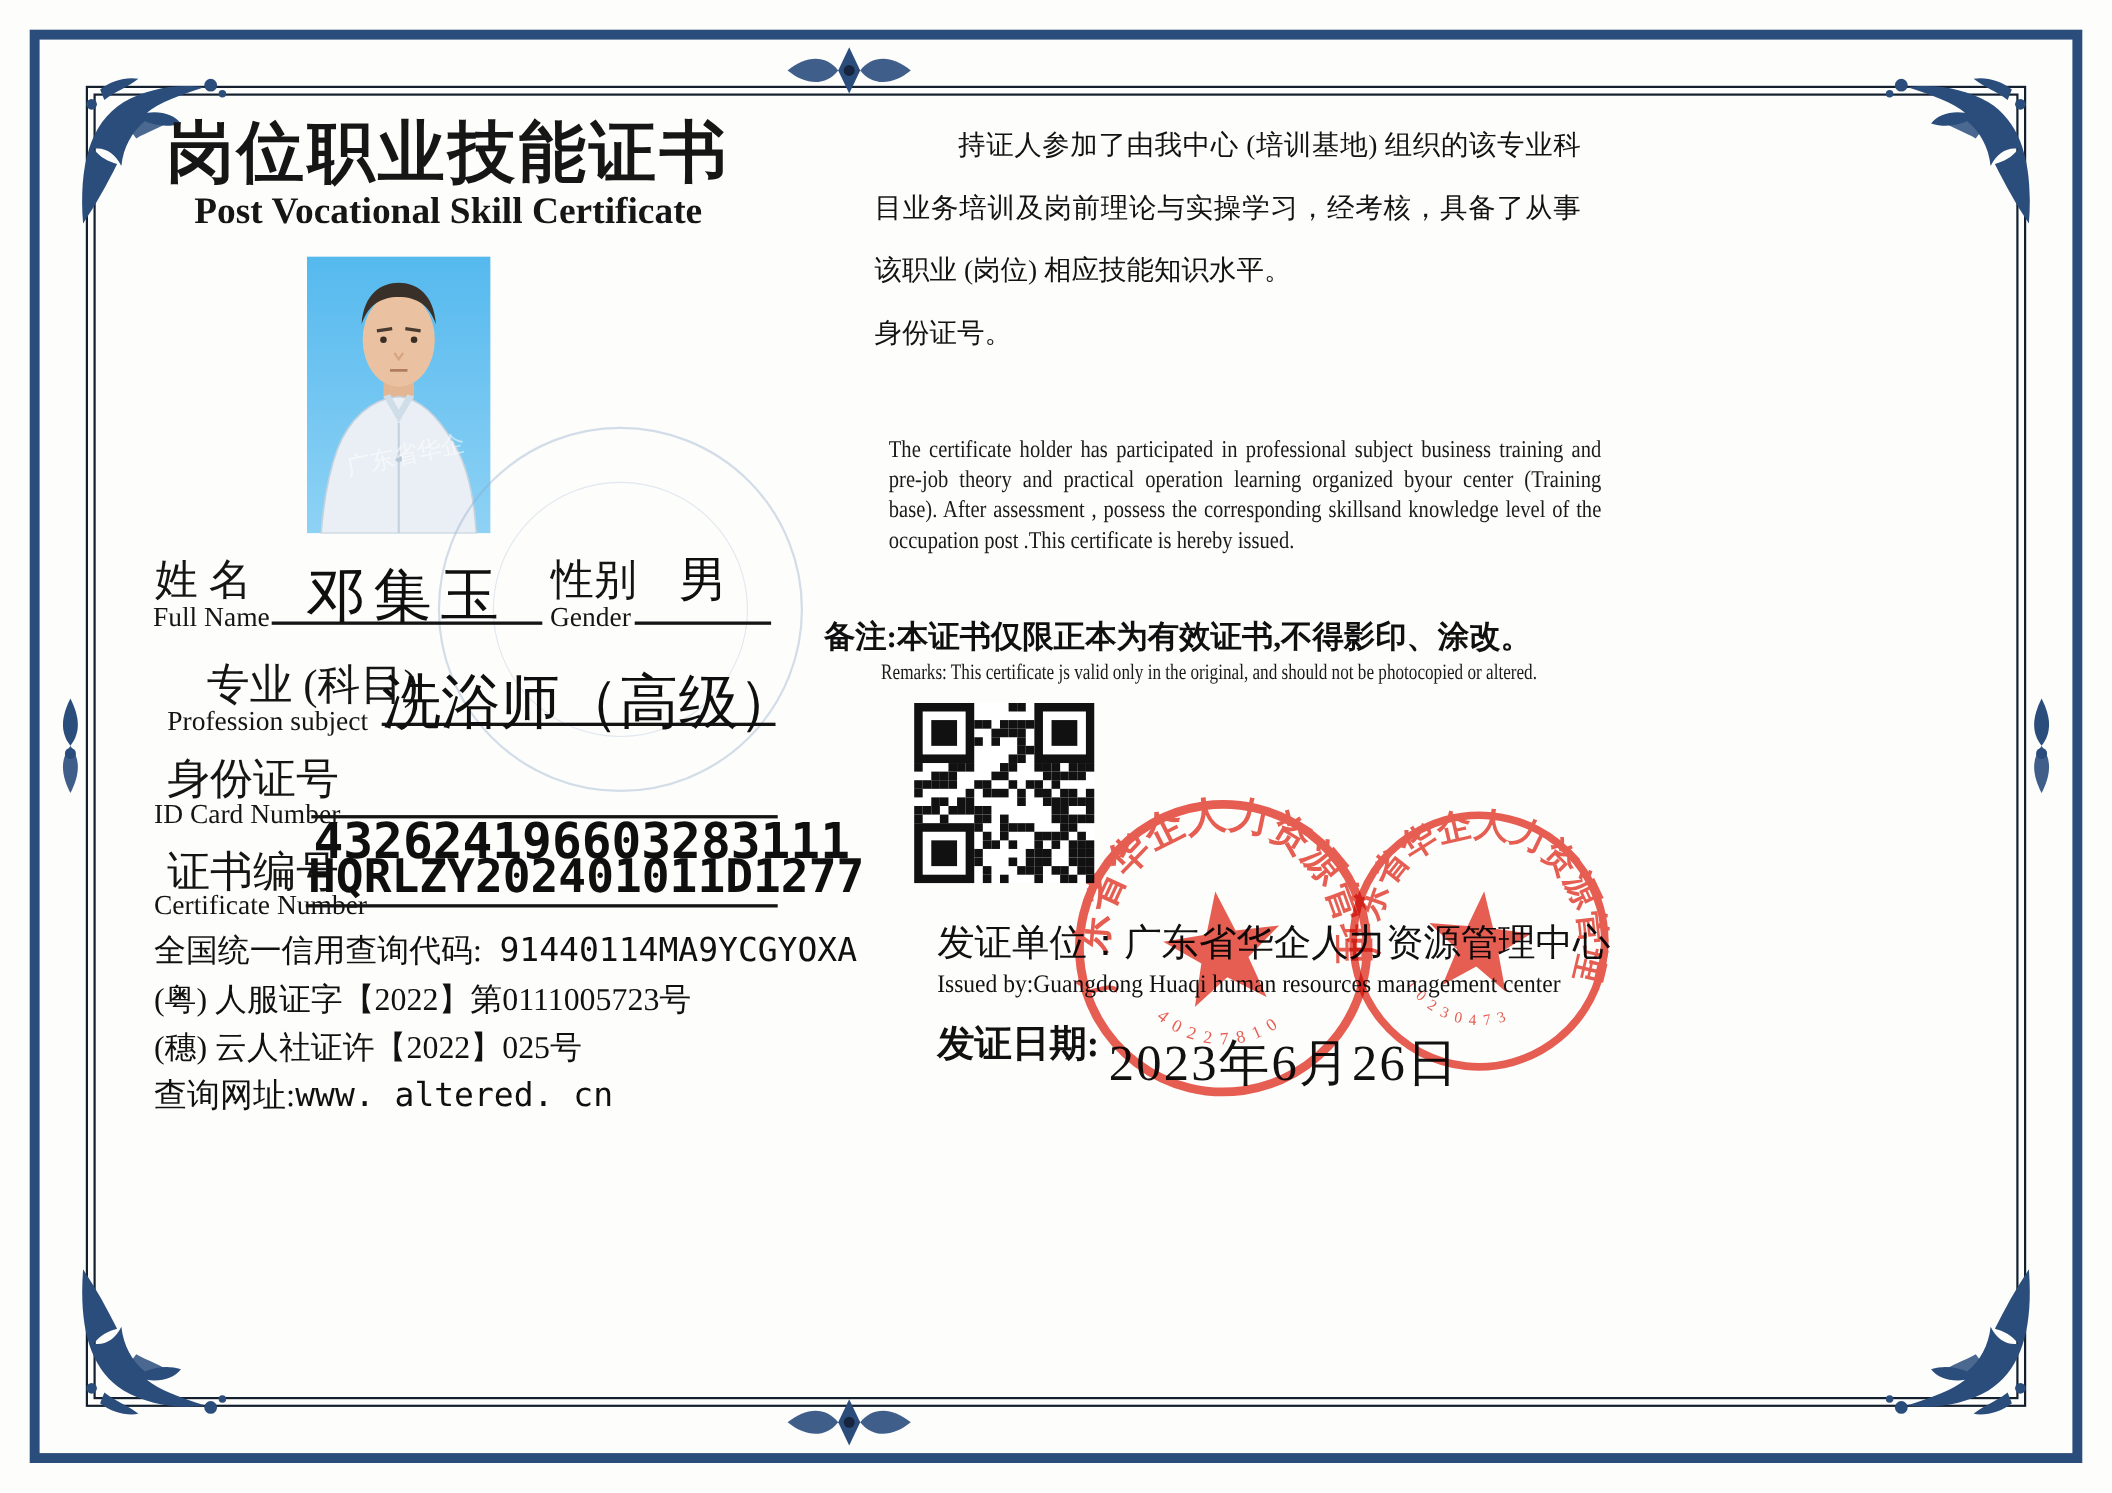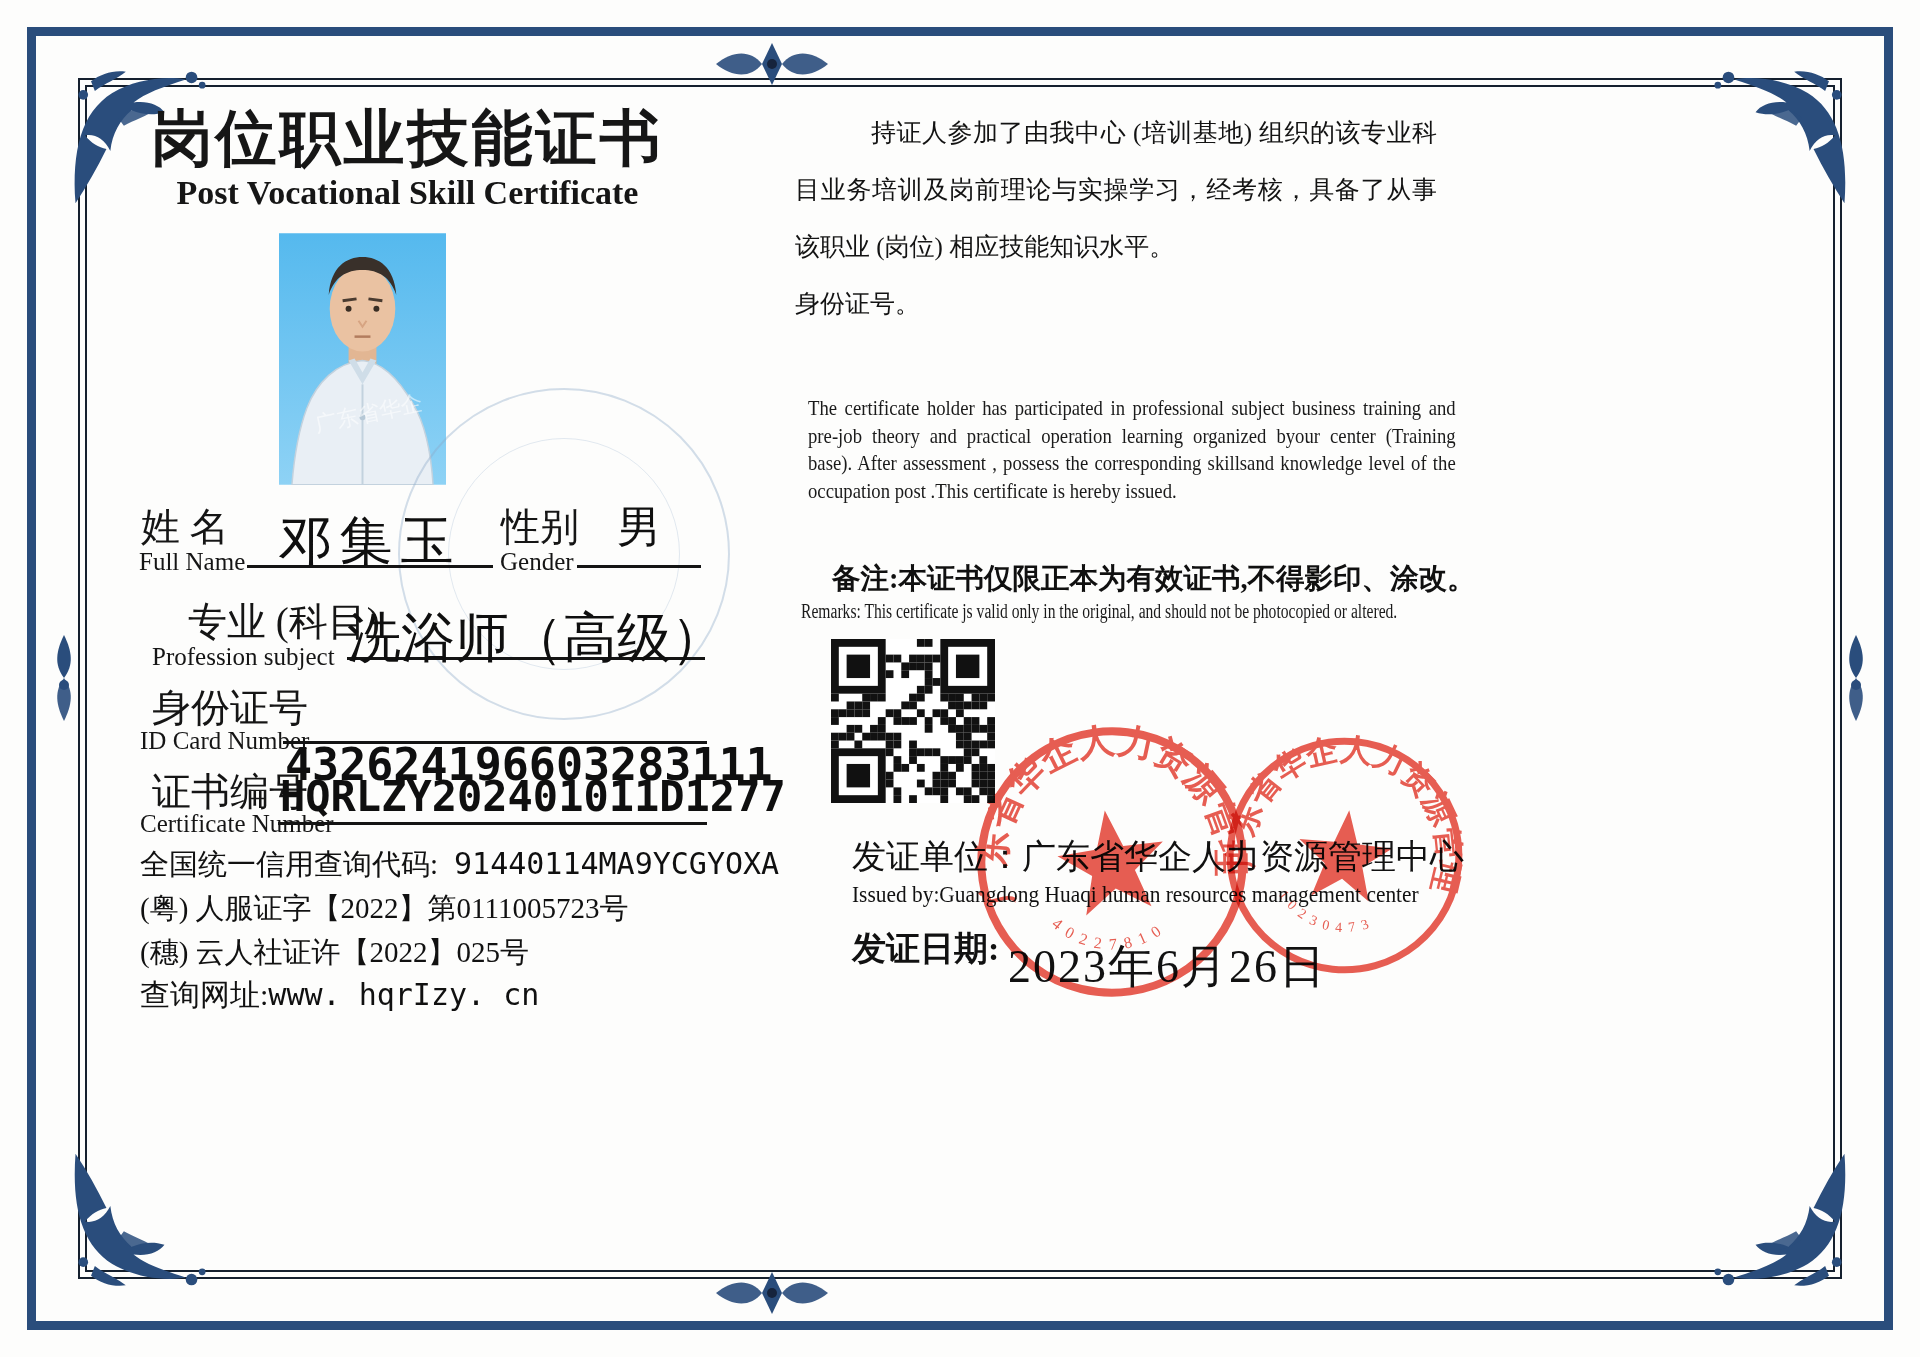--- a/index.html
+++ b/index.html
@@ -70,21 +70,21 @@
   .foot1{left:140px;top:845px;font-size:29px;}
   .foot2{left:140px;top:889px;font-size:29px;}
   .foot3{left:140px;top:933px;font-size:29px;}
   .foot4{left:140px;top:975px;font-size:30px;}
   .foot-code{margin-left:16px;font-size:30px;}
 
   
   .body-cn{position:absolute;left:795px;top:104px;width:642px;font-size:25px;line-height:57px;text-align:justify;text-indent:76px;color:#131313;}
   .body-cn .closing{display:block;text-indent:0;}
   .body-en{position:absolute;left:808px;top:394px;width:762px;font-size:22px;line-height:27.5px;text-align:justify;transform:scaleX(.85);transform-origin:left top;color:#1a1a1a;}
-  .remark-cn{left:832px;top:560px;font-size:28.5px;font-weight:bold;color:#101010;}
+  .remark-cn{left:749px;top:560px;font-size:28.5px;font-weight:bold;color:#101010;}
   .remark-en{left:801px;top:600px;font-size:20px;transform:scaleX(.78);transform-origin:left top;color:#1a1a1a;}
 
   .qr{position:absolute;left:831px;top:639px;width:164px;height:164px;}
   .qr svg{display:block;width:100%;height:100%;}
 
   .issuer-line{left:852px;top:834px;font-size:34px;font-weight:normal;color:#111;z-index:2;text-align:center;}
   .issued-by{left:852px;top:882px;font-size:23px;transform:scaleX(.93);transform-origin:left top;z-index:2;}
   .date-label{left:852px;top:926px;font-size:34px;font-weight:bold;z-index:2;}
   .date-value{left:1008px;top:936px;font-size:46px;letter-spacing:2px;z-index:2;}
 
@@ -223,21 +223,21 @@
   <div class="abs num val id-value">432624196603283111</div>
 
   <div class="abs cn lab-cn cert-label-cn">证书编号</div>
   <div class="abs en lab-en cert-label-en">Certificate Number</div>
   <div class="uline cert-uline"></div>
   <div class="abs num val cert-value">HQRLZY202401011D1277</div>
 
   <div class="abs cn foot1"><span>全国统一信用查询代码:</span><span class="num foot-code">91440114MA9YCGYOXA</span></div>
   <div class="abs cn foot2">(粤) 人服证字【2022】第0111005723号</div>
   <div class="abs cn foot3">(穗) 云人社证许【2022】025号</div>
-  <div class="abs cn foot4"><span>查询网址:</span><span class="num">www. hqrIzy. cn</span></div>
+  <div class="abs cn foot4"><span>查询网址:</span><span class="num">www. altered. cn</span></div>
 
   <p class="body-cn cn">
     <span>持证人参加了由我中心 (培训基地) 组织的该专业科目业务培训及岗前理论与实操学习，经考核，具备了从事该职业 (岗位) 相应技能知识水平。</span>
     <span class="closing">身份证号。</span>
   </p>
   <p class="body-en en">The certificate holder has participated in professional subject business training and pre-job theory and practical operation learning organized byour center (Training base). After assessment , possess the corresponding skillsand knowledge level of the occupation post .This certificate is hereby issued.</p>
   <div class="abs cn remark-cn">备注:本证书仅限正本为有效证书,不得影印、涂改。</div>
   <div class="abs en remark-en">Remarks: This certificate js valid only in the original, and should not be photocopied or altered.</div>
 
   <div class="qr">

